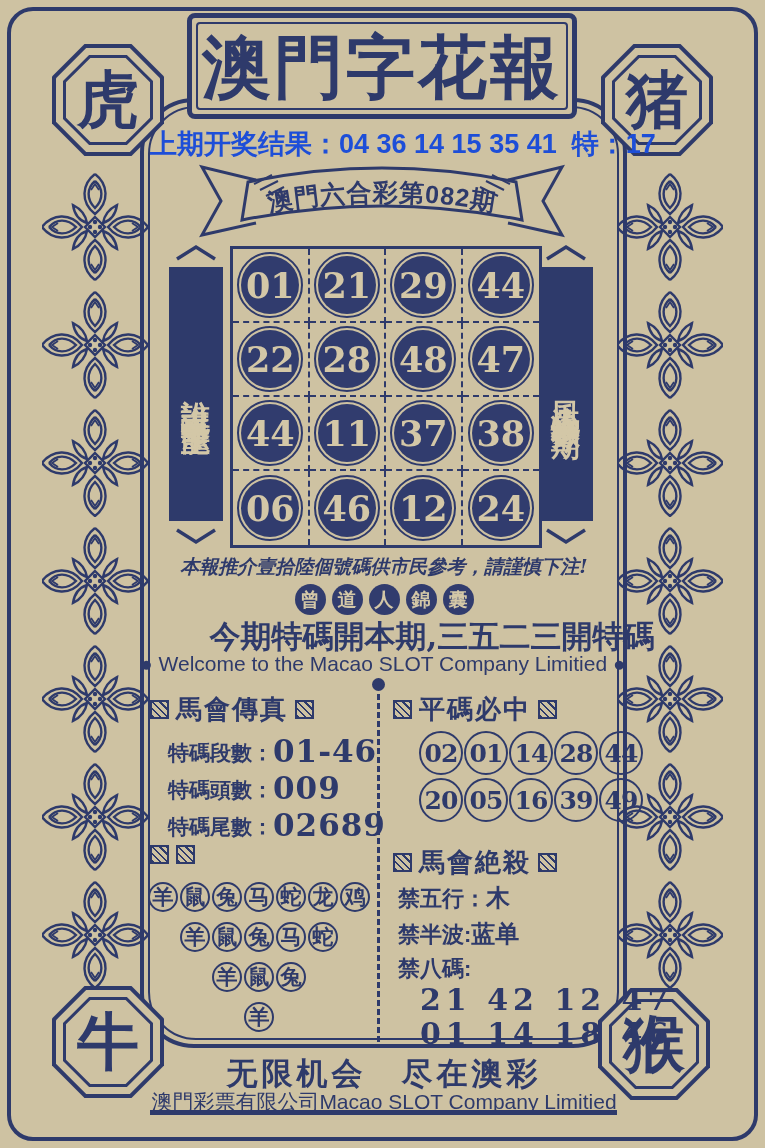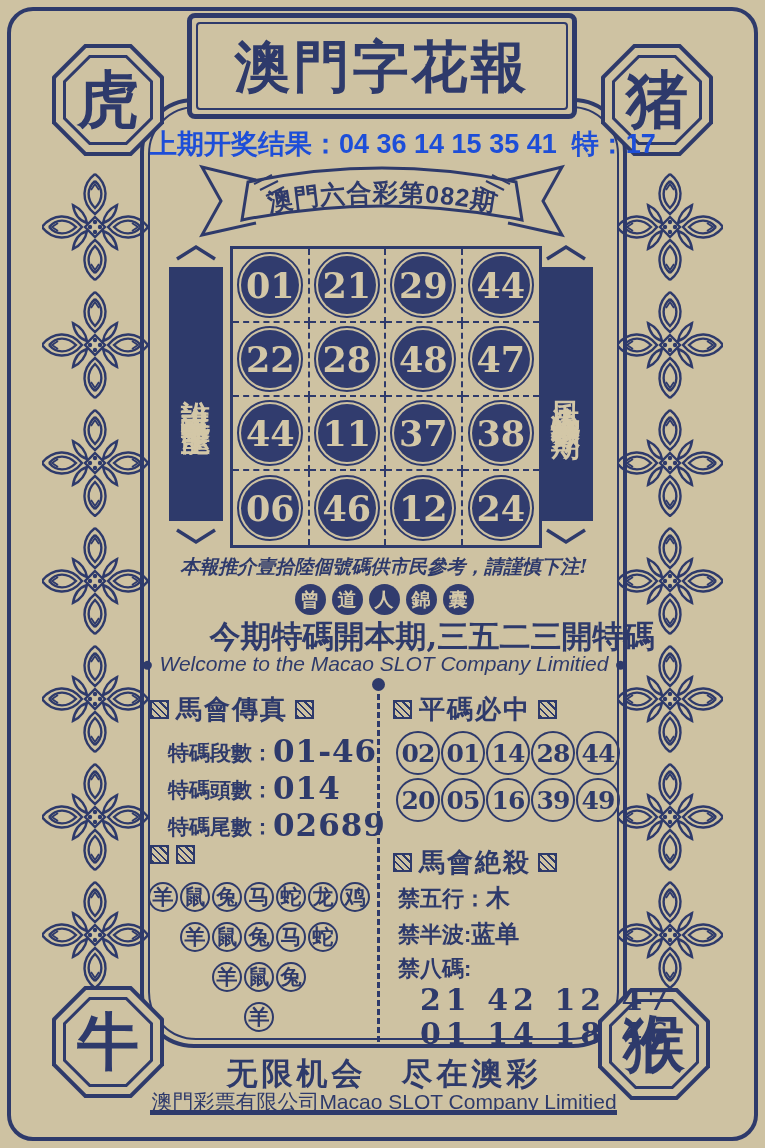--- a/index.html
+++ b/index.html
@@ -23,21 +23,21 @@
   .orn { position:absolute; top:168px; }
   .orn-left { left:42px; } .orn-right { left:617px; }
 
   
   .panel-outer { position:absolute; left:140px; top:98px; width:487px; height:950px; border:4px solid #2e3a6b; border-radius:54px; }
   .panel-inner { position:absolute; left:148px; top:106px; width:471px; height:934px; border:2px solid #2e3a6b; border-radius:48px; }
 
   
   .title-box { position:absolute; left:187px; top:13px; width:390px; height:106px; background:#cec2a2; border:5px solid #2e3a6b; border-radius:8px; display:flex; align-items:center; justify-content:center; }
   .title-box .inner { position:absolute; inset:4px; border:2px solid #2e3a6b; border-radius:4px; }
-  .title-text { position:relative; font-family:"DejaVu Serif","Liberation Serif",serif; font-weight:bold; font-size:56px; letter-spacing:3px; line-height:1; }
+  .title-text { position:relative; font-family:"DejaVu Serif","Liberation Serif",serif; font-weight:bold; font-size:69px; letter-spacing:3px; line-height:1; }
 
   .last-result { position:absolute; left:150px; top:126px; width:468px; text-align:center; font-weight:bold; font-size:27px; color:#1d4ed8; white-space:nowrap; }
 
   .banner-svg { position:absolute; left:192px; top:160px; }
 
   
   .vslogan { position:absolute; width:54px; background:#2e3a6b; color:#d3c7a7; display:flex; align-items:center; justify-content:center; writing-mode:vertical-rl; text-orientation:upright; font-family:"DejaVu Serif","Liberation Serif",serif; font-weight:bold; font-size:29px; letter-spacing:5px; }
   .vs-left { left:169px; top:267px; height:254px; }
   .vs-right { left:539px; top:267px; height:254px; }
   .chev { position:absolute; }
@@ -50,33 +50,33 @@
   .ncirc { width:66px; height:66px; border:2.5px solid #2e3a6b; border-radius:50%; background:#cec2a2; display:flex; align-items:center; justify-content:center; padding:2px; }
   .ncirc .disc { width:100%; height:100%; border-radius:50%; background:#313c6e; color:#d3c7a7; display:flex; align-items:center; justify-content:center; font-family:"DejaVu Serif","Liberation Serif",serif; font-weight:bold; font-size:35px; }
 
   .notice { position:absolute; left:150px; top:554px; width:468px; text-align:center; font-family:"DejaVu Serif","Liberation Serif",serif; font-style:italic; font-weight:bold; font-size:19px; white-space:nowrap; }
 
   .seal-row { position:absolute; left:150px; top:584px; width:468px; display:flex; justify-content:center; gap:6px; }
   .seal { width:31px; height:31px; border-radius:50%; background:#313c6e; color:#d3c7a7; display:flex; align-items:center; justify-content:center; font-family:"DejaVu Serif","Liberation Serif",serif; font-weight:bold; font-size:19px; }
 
   .tip { position:absolute; left:150px; top:616px; width:564px; text-align:center; font-family:"DejaVu Serif","Liberation Serif",serif; font-weight:bold; font-size:31px; white-space:nowrap; }
 
-  .welcome { position:absolute; left:140px; top:652px; width:488px; text-align:center; font-size:21px; font-weight:500; white-space:nowrap;font-style:italic; }
+  .welcome { position:absolute; left:140px; top:652px; width:488px; font-size:21px; font-weight:500; white-space:nowrap; }
 
   .divider-dot { position:absolute; left:372px; top:678px; width:13px; height:13px; border-radius:50%; background:#2e3a6b; }
   .divider { position:absolute; left:377px; top:694px; height:348px; border-left:3px dashed #2e3a6b; }
 
   .sec-head { position:absolute; display:flex; align-items:center; justify-content:flex-start; gap:7px; font-family:"DejaVu Serif","Liberation Serif",serif; font-weight:bold; font-size:26px; letter-spacing:2px; white-space:nowrap; }
   .hatch { width:19px; height:19px; border:2px solid #2e3a6b; background:repeating-linear-gradient(45deg,#2e3a6b 0 2px,transparent 2px 5px); }
 
   .fax-row { position:absolute; left:168px; white-space:nowrap; }
   .fax-row .lab { font-weight:bold; font-size:21px; }
   .fax-row .val { font-family:"DejaVu Serif","Liberation Serif",serif; font-weight:bold; font-size:31px; letter-spacing:1px; vertical-align:-2px; }
 
-  .fcirc-row { position:absolute; display:flex; gap:1px; }
+  .fcirc-row { position:absolute; display:flex; gap:1px;margin-left:23px; }
   .fcirc { width:44px; height:44px; border:2.5px solid #2e3a6b; border-radius:50%; display:flex; align-items:center; justify-content:center; font-family:"DejaVu Serif","Liberation Serif",serif; font-weight:bold; font-size:25px; letter-spacing:-1px; }
 
   .acirc-row { position:absolute; display:flex; gap:2px; justify-content:center; }
   .acirc { width:30px; height:30px; border:2px solid #2e3a6b; border-radius:50%; display:flex; align-items:center; justify-content:center; font-family:"DejaVu Serif","Liberation Serif",serif; font-weight:bold; font-size:21px; }
 
   .kill-row { position:absolute; left:398px; white-space:nowrap; }
   .kill-row .lab { font-weight:bold; font-size:22px; }
   .kill-row .val { font-weight:bold; font-size:24px; }
   .kill-nums { position:absolute; left:420px; font-family:"DejaVu Serif","Liberation Serif",serif; font-weight:bold; font-size:30px; letter-spacing:5px; white-space:nowrap; }
 
@@ -307,21 +307,21 @@
 
   <div class="sec-head" style="left:150px; top:692px; width:220px;">
     <span class="hatch"></span>
     <span>馬會傳真</span>
     <span class="hatch"></span>
   </div>
   <div class="fax-row" style="top:733px;">
     <span class="lab">特碼段數：</span><span class="val">01-46</span>
   </div>
   <div class="fax-row" style="top:770px;">
-    <span class="lab">特碼頭數：</span><span class="val">014</span>
+    <span class="lab">特碼頭數：</span><span class="val">009</span>
   </div>
   <div class="fax-row" style="top:807px;">
     <span class="lab">特碼尾數：</span><span class="val">02689</span>
   </div>
 
   <div class="sec-head" style="left:393px; top:692px; width:228px;">
     <span class="hatch"></span>
     <span>平碼必中</span>
     <span class="hatch"></span>
   </div>

